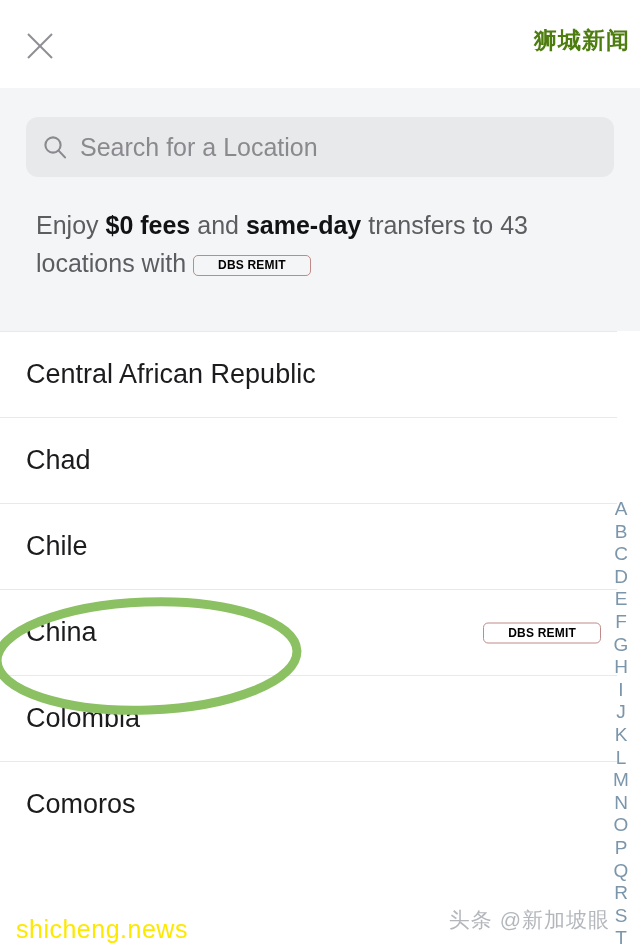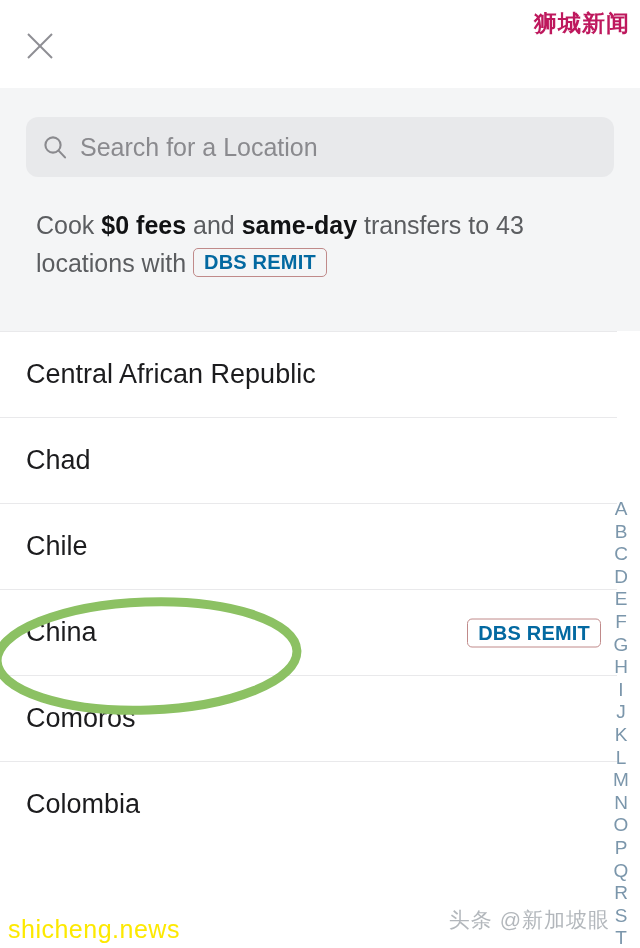--- a/index.html
+++ b/index.html
@@ -84,25 +84,25 @@
     font-size: 25px;
     line-height: 38px;
     color: #5b5d60;
   }
   .promo b { color: #111214; font-weight: 700; }
 
   .badge {
     display: inline-block;
     border: 1.6px solid #c08a8a;
     border-radius: 5px;
-    color: #0369a1;
-    font-size: 20px;
+    color: #000000;
+    font-size: 12px;
     font-weight: 700;
     letter-spacing: 0.2px;
-    padding: 3px 10px 4px;
+    padding: 3px 24px 4px;
     line-height: 1;
     vertical-align: 3px;
     white-space: nowrap;
     background: transparent;
   }
 
   
   .list {
     position: absolute;
     left: 0; top: 331px;
@@ -155,30 +155,30 @@
     left: -8px;
     top: 596px;
     width: 318px;
     height: 124px;
     pointer-events: none;
   }
 
   
   .wm-top {
     position: absolute;
-    right: 10px; top: 8px;
+    right: 10px; top: 25px;
     font-size: 23px;
     font-weight: 700;
-    color: #be185d;
+    color: #4d7c0f;
     letter-spacing: 1px;
     text-align: right;
   }
   .wm-bottom-left {
     position: absolute;
-    left: 8px; bottom: 4px;
+    left: 16px; bottom: 4px;
     font-size: 25px;
     color: #fde900;
     font-weight: 400;
     letter-spacing: 0.5px;
   }
   .wm-bottom-right {
     position: absolute;
     right: 30px; bottom: 14px;
     font-size: 21px;
     color: #9aa0a6;
@@ -205,21 +205,21 @@
     <span class="search-icon">
       <svg width="26" height="26" viewBox="0 0 26 26">
         <circle cx="11" cy="11" r="7.6" fill="none" stroke="#8a8a8e" stroke-width="2.1"></circle>
         <line x1="16.6" y1="16.6" x2="23" y2="23.4" stroke="#8a8a8e" stroke-width="2.1" stroke-linecap="round"></line>
       </svg>
     </span>
     <input class="search-input" type="text" placeholder="Search for a Location" style="">
   </div>
 
   <div class="promo">
-    <span>Cook </span><b>$0 fees</b><span> and </span><b>same-day</b><span> transfers to 43 locations with </span><span class="badge">DBS REMIT</span>
+    <span>Enjoy </span><b>$0 fees</b><span> and </span><b>same-day</b><span> transfers to 43 locations with </span><span class="badge">DBS REMIT</span>
   </div>
 </div>
 
 <div class="list">
 
   <div class="row">
     <span class="row-label">Central African Republic</span>
   </div>
 
   <div class="row">
@@ -229,25 +229,25 @@
   <div class="row">
     <span class="row-label">Chile</span>
   </div>
 
   <div class="row">
     <span class="row-label">China</span>
     <span class="badge row-badge">DBS REMIT</span>
   </div>
 
   <div class="row">
+    <span class="row-label">Colombia</span>
+  </div>
+
+  <div class="row">
     <span class="row-label">Comoros</span>
-  </div>
-
-  <div class="row">
-    <span class="row-label">Colombia</span>
   </div>
 
 
 </div>
 
 <div class="index" id="alpha-index">
     <span class="index-letter">A</span>
     <span class="index-letter">B</span>
     <span class="index-letter">C</span>
     <span class="index-letter">D</span>

